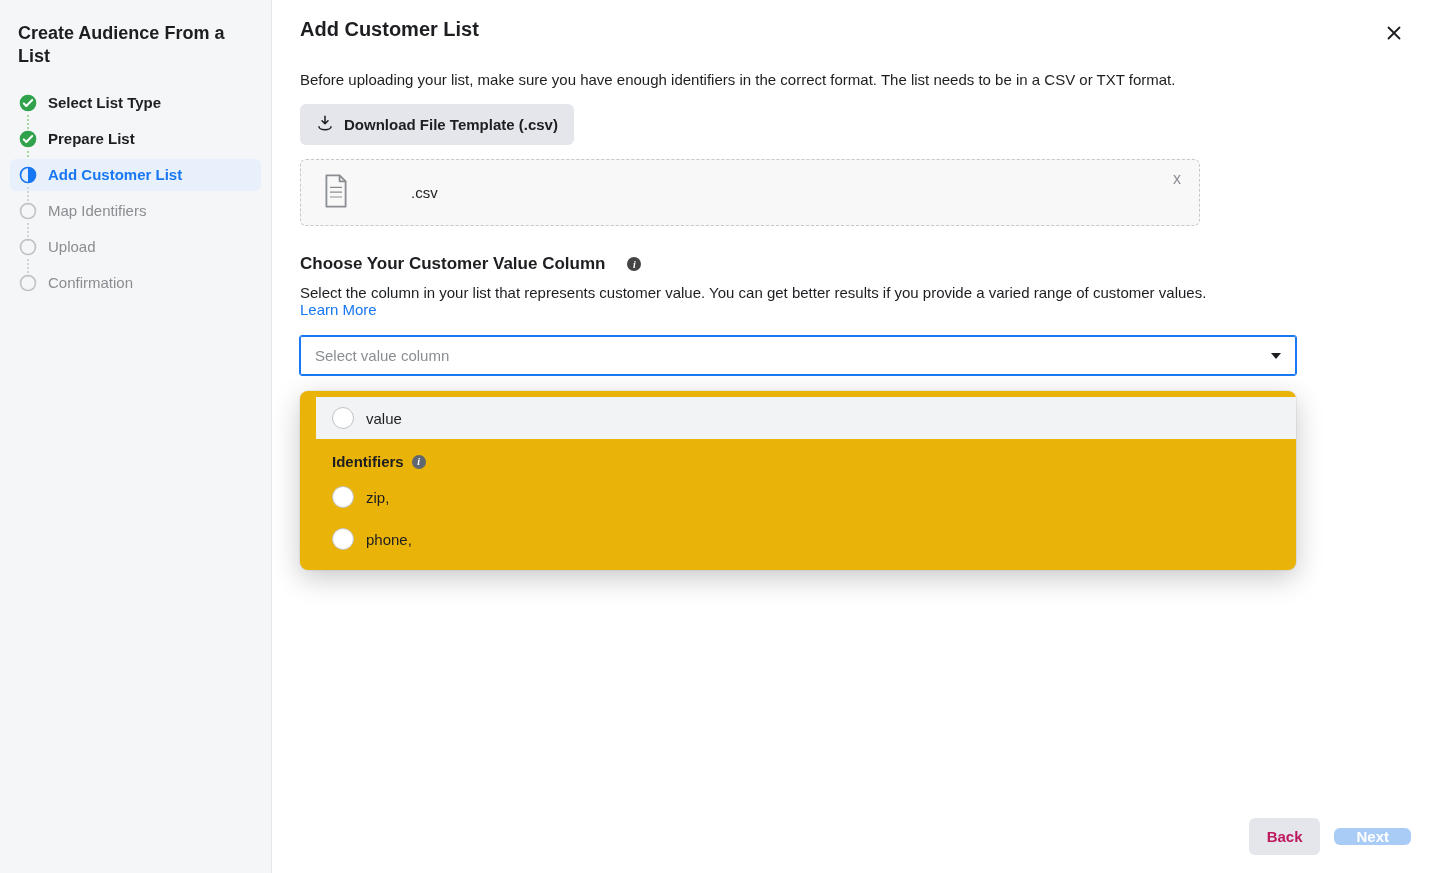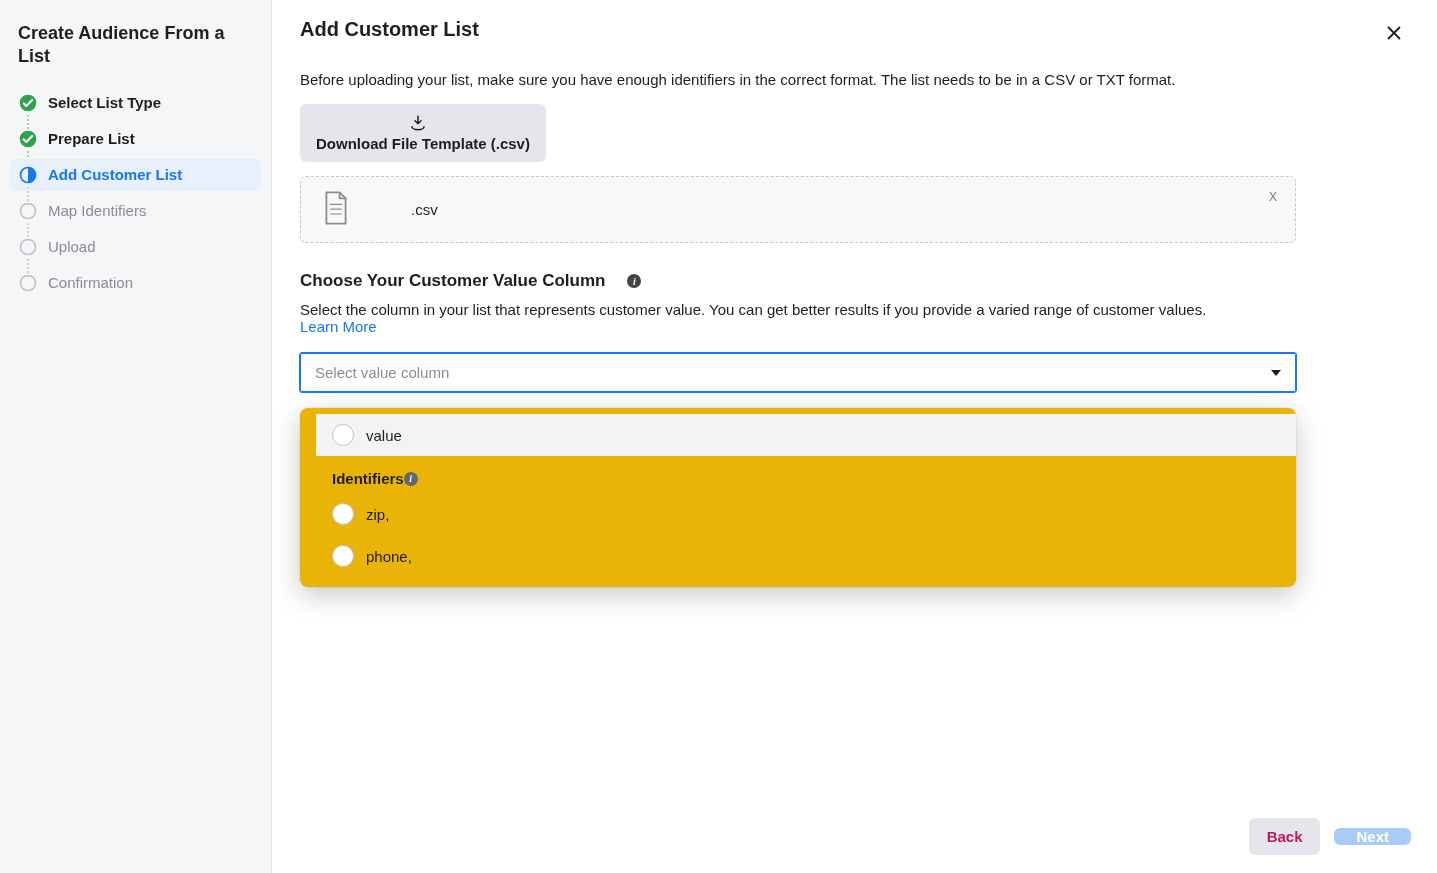--- a/index.html
+++ b/index.html
@@ -19,40 +19,40 @@
   .step-completed .connector { border-left-color:#a5d6a0; }
   .step-current .connector, .step-pending .connector { border-left-color:#d0d3d7; }
   .step:last-child .connector { display:none; }
 
   .main { flex:1; position:relative; display:flex; flex-direction:column; }
   .main-header { display:flex; align-items:flex-start; padding:18px 28px 0 28px; }
   .page-title { font-size:20px; font-weight:700; flex:1; }
   .close-btn { background:none; border:none; cursor:pointer; padding:4px; color:#1c1e21; }
   .content { padding:16px 28px 0 28px; flex:1; overflow:auto; }
   .intro { font-size:15px; color:#1c1e21; margin:4px 0 16px 0; }
-  .dl-btn { display:inline-flex; align-items:center; background:#e4e6eb; border:none; border-radius:6px; padding:10px 16px; font-size:15px; font-weight:600; color:#1c1e21; cursor:pointer;flex-direction:column; }
+  .dl-btn { display:inline-flex; align-items:center; background:#e4e6eb; border:none; border-radius:6px; padding:10px 16px; font-size:15px; font-weight:600; color:#1c1e21; cursor:pointer; }
   .dl-btn svg { margin-right:10px; }
-  .dropzone { margin-top:14px; border:1px dashed #c6c9cc; border-radius:6px; background:#f8f8f9; padding:24px 20px; position:relative; display:flex; align-items:center; gap:20px; width:996px; max-width:100%; }
+  .dropzone { margin-top:14px; border:1px dashed #c6c9cc; border-radius:6px; background:#f8f8f9; padding:24px 20px; position:relative; display:flex; align-items:center; gap:20px; width:900px; max-width:100%; }
   .dropzone .remove { position:absolute; top:8px; right:16px; color:#8a8d91; background:none; border:none; font-size:16px; cursor:pointer; padding:2px; }
   .file-name { font-size:15px; color:#1c1e21; margin-left:90px; }
 
   .section-title { font-size:17px; font-weight:700; margin-top:28px; display:flex; align-items:center; gap:22px; }
   .info-icon { width:14px; height:14px; border-radius:50%; background:#444; color:#fff; display:inline-flex; align-items:center; justify-content:center; font-size:10px; font-weight:700; font-style:italic; font-family:Georgia, serif; }
   .section-desc { font-size:15px; color:#1c1e21; margin-top:10px; margin-bottom:0; max-width:996px; }
   .learn-link { color:#1877f2; text-decoration:none; font-size:15px; }
   .select-wrap { margin-top:18px; position:relative; width:996px; max-width:100%; }
   .select-box { border:1px solid #1877f2; outline:1px solid #1877f2; border-radius:2px; padding:10px 14px; display:flex; align-items:center; justify-content:space-between; cursor:pointer; background:#fff; }
   .select-placeholder { color:#8a8d91; font-size:15px; }
   .caret-down { width:0; height:0; border-left:5px solid transparent; border-right:5px solid transparent; border-top:6px solid #1c1e21; }
   .dropdown { margin-top:16px; background:#eab308; border-radius:8px; box-shadow:0 8px 28px rgba(0,0,0,0.22), 0 0 0 1px rgba(0,0,0,0.05); padding:6px 0 10px 16px; }
   .dd-option { display:flex; align-items:center; padding:10px 16px; gap:12px; cursor:pointer; }
   .dd-option.highlight { background:#f2f3f4; }
   .dd-radio { width:22px; height:22px; border:1.5px solid #c0c3c7; border-radius:50%; flex:0 0 22px; background:#fff; }
   .dd-label { font-size:15px; }
-  .dd-heading { display:flex; align-items:center; padding:14px 16px 6px 16px; font-weight:700; font-size:15px; }
+  .dd-heading { display:flex; align-items:center; gap:8px; padding:14px 16px 6px 16px; font-weight:700; font-size:15px; }
 
   .footer { display:flex; justify-content:flex-end; align-items:center; padding:16px 26px 18px 26px; gap:14px; border-top:1px solid transparent; }
   .btn-back { background:#e4e6eb; border:none; border-radius:6px; padding:10px 18px; font-size:15px; font-weight:600; cursor:pointer; color:#be185d; }
   .btn-next { background:#a9ccf6; border:none; border-radius:6px; padding:0 22px; font-size:15px; font-weight:700; color:#fff; cursor:default; }
 </style>
 </head>
 <body>
 
 <div class="app">
   <aside class="sidebar">

